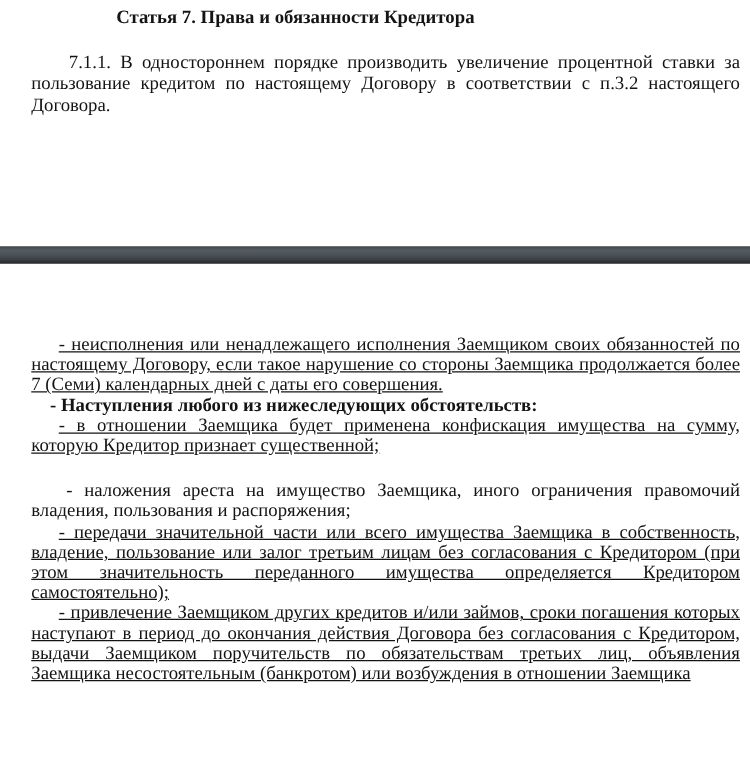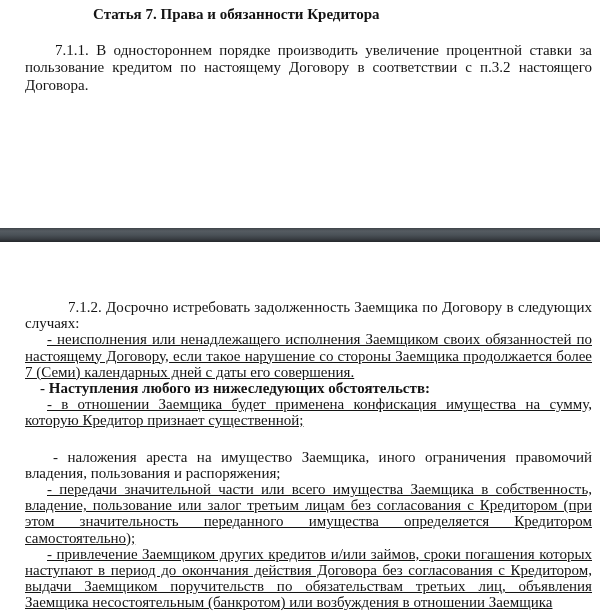--- a/index.html
+++ b/index.html
@@ -4,21 +4,21 @@
 <style>
   html,body{margin:0;padding:0;background:#ffffff;}
   .screen{
     width:600px;height:611px;overflow:hidden;position:relative;
     background:#ffffff;
     font-family:"Liberation Serif","DejaVu Serif",serif;
     color:#141414;
     -webkit-font-smoothing:antialiased;
   }
   .page{box-sizing:border-box;width:600px;}
-  .page1{height:228px;padding:6px 8px 0 25px;overflow:hidden;}
+  .page1{height:197px;padding:6px 8px 0 25px;overflow:hidden;}
   .page2{padding:57px 8px 0 25px;}
   p{margin:0;font-size:15px;text-align:justify;}
   .page1 p{line-height:17.5px;}
   .page2 p{line-height:16.2px;}
   .doc-title{
     font-weight:bold;
     text-indent:68px;
     text-align:left;
     margin-bottom:18px;
   }
@@ -39,21 +39,20 @@
 <div class="screen">
 
   <div class="page page1">
     <p class="doc-title">Статья 7. Права и обязанности Кредитора</p>
     <p class="ind30">7.1.1. В одностороннем порядке производить увеличение процентной ставки за пользование кредитом по настоящему Договору в соответствии с п.3.2 настоящего Договора.</p>
   </div>
 
   <div class="separator"></div>
 
   <div class="page page2">
-    <p class="ind43">7.1.2. Досрочно истребовать задолженность Заемщика по Договору в следующих случаях:</p>
     <p class="ind22">- неисполнения или ненадлежащего исполнения Заемщиком своих обязанностей по настоящему Договору, если такое нарушение со стороны Заемщика продолжается более 7 (Семи) календарных дней с даты его совершения.</p>
     <p class="ind15">- Наступления любого из нижеследующих обстоятельств:</p>
     <p class="ind22">- в отношении Заемщика будет применена конфискация имущества на сумму, которую Кредитор признает существенной;</p>
     <p class="ind28">- наложения ареста на имущество Заемщика, иного ограничения правомочий владения, пользования и распоряжения;</p>
     <p class="ind22">- передачи значительной части или всего имущества Заемщика в собственность, владение, пользование или залог третьим лицам без согласования с Кредитором (при этом значительность переданного имущества определяется Кредитором самостоятельно);</p>
     <p class="ind22">- привлечение Заемщиком других кредитов и/или займов, сроки погашения которых наступают в период до окончания действия Договора без согласования с Кредитором, выдачи Заемщиком поручительств по обязательствам третьих лиц, объявления Заемщика несостоятельным (банкротом) или возбуждения в отношении Заемщика</p>
   </div>
 
 </div>
 

